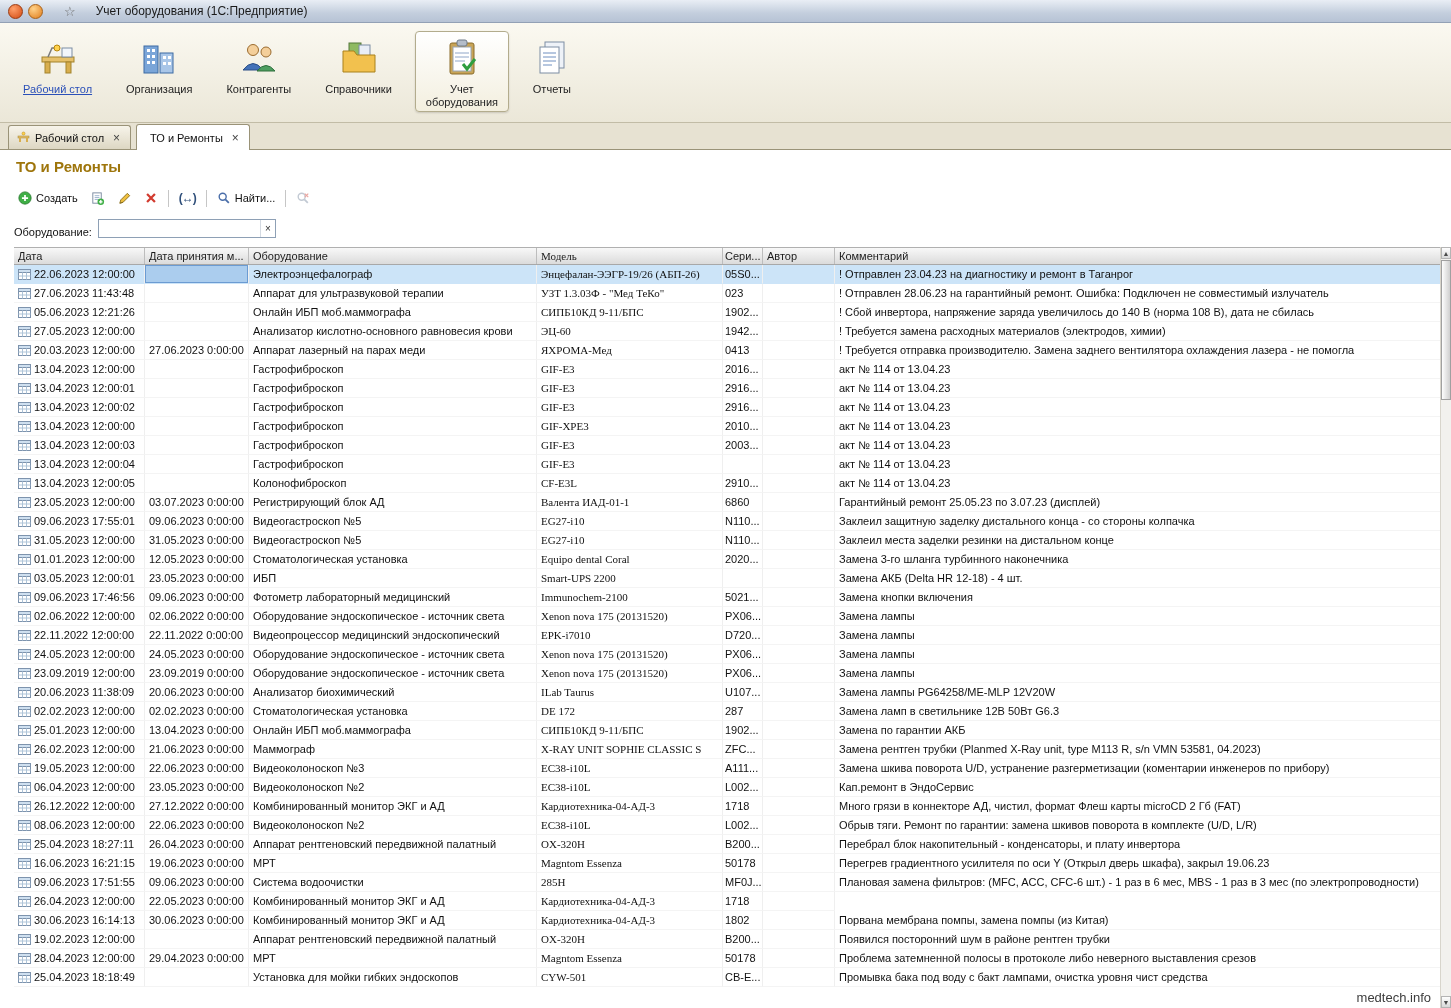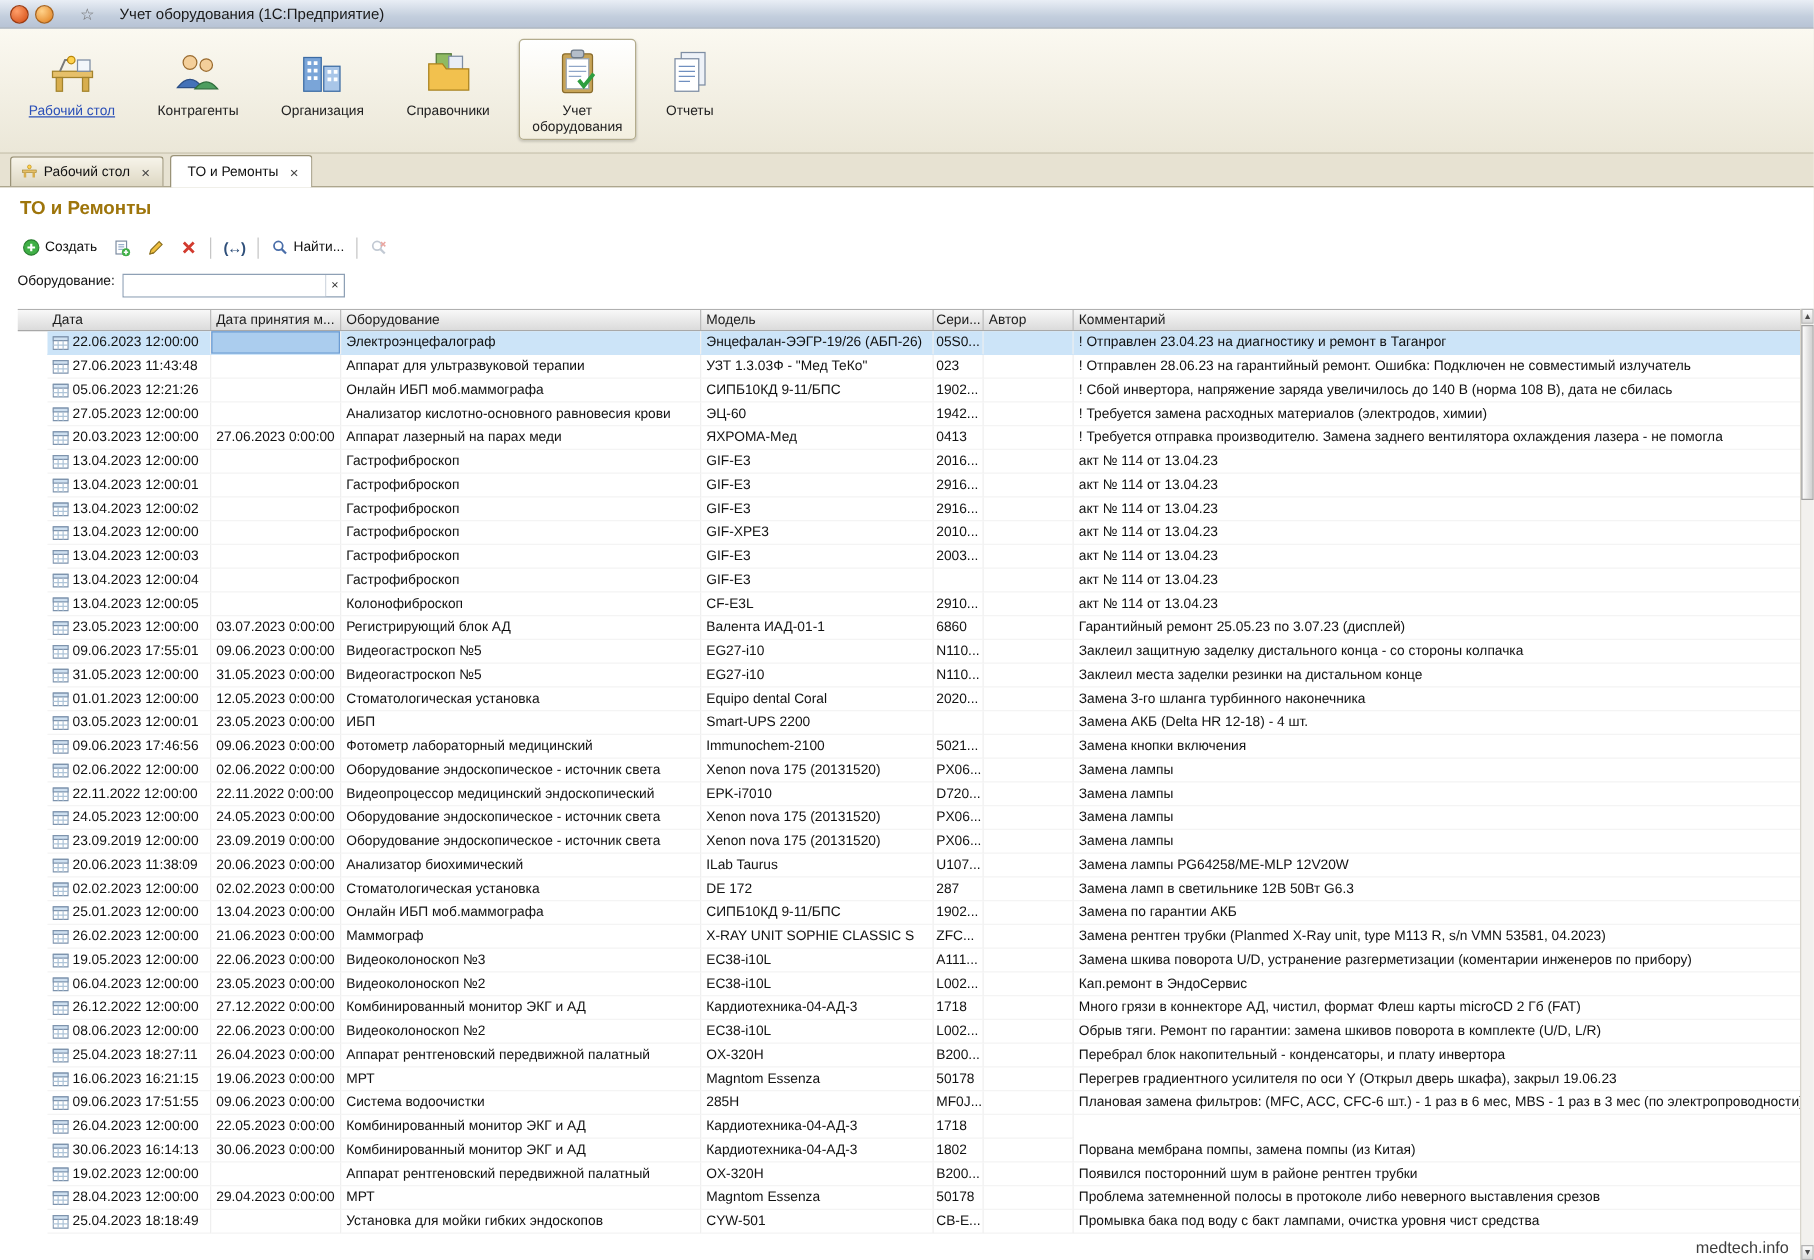--- a/index.html
+++ b/index.html
@@ -38,34 +38,34 @@
   .content { position:relative; background:#fff; height:858px; }
   .page-title { padding:8px 0 0 16px; color:#9e750b; font-weight:bold; font-size:15px; height:26px; }
 
   .toolbar { display:flex; align-items:center; margin:10px 0 0 12px; height:24px; }
   .tbtn { display:inline-flex; align-items:center; padding:3px 5px; border:1px solid transparent; border-radius:2px; cursor:pointer;justify-content:space-between; }
   .tbtn .b-label { margin-left:4px; }
   .tbtn.disabled { opacity:.45; }
   .tsep { width:1px; height:17px; background:#c6c6c6; margin:0 4px; }
   .period-glyph { font-weight:bold; color:#2f4f7a; letter-spacing:-1px; font-size:12px; }
 
-  .filter-row { display:flex; align-items:flex-start; margin:9px 0 16px 14px; height:19px; }
+  .filter-row { display:flex; align-items:flex-end; margin:9px 0 16px 14px; height:19px; }
   .filter-label { margin-right:6px; }
   .filter-box { width:178px; height:19px; border:1px solid #8ea0b5; background:#fff; display:flex; align-items:stretch; }
   .filter-box input { flex:1; border:none; outline:none; padding:0 3px; font:11px "Liberation Sans",sans-serif; }
   .filter-clear { width:15px; display:flex; align-items:center; justify-content:center; color:#333; border-left:1px solid #d4dae2; cursor:pointer; font-size:10px; }
 
   
   .table { position:absolute; left:14px; right:11px; top:97px; bottom:0; overflow:hidden; }
   .thead { display:flex; height:18px; background:linear-gradient(#f8f8f8,#dbdbdb); border-top:1px solid #b0b0b0; border-bottom:1px solid #a8a8a8; }
   .th { display:flex; align-items:center; padding:0 4px; border-right:1px solid #bdbdbd; white-space:nowrap; overflow:hidden; color:#1c1c1c; cursor:pointer; }
   .trow { display:flex; height:19px; cursor:pointer; }
   .td { display:flex; align-items:center; padding:0 4px; border-right:1px solid #efefef; border-bottom:1px solid #f4f4f4; white-space:nowrap; overflow:hidden; }
-  .c-date { width:131px;margin-left:24px; } .c-date2 { width:104px; } .c-equip { width:288px; }
-  .c-model { width:186px; } .c-serial { width:40px; padding:0 2px; } .c-author { width:72px; }
+  .c-date { width:131px; } .c-date2 { width:104px; } .c-equip { width:288px; }
+  .c-model { width:186px;font-family:Liberation Serif, serif; } .c-serial { width:40px; padding:0 2px; } .c-author { width:72px; }
   .c-comment { flex:1; border-right:none; }
   .trow.selected .td { background:#cce4f8; border-bottom-color:#cce4f8; }
   .trow.selected .td.focused { background:#abcdee; box-shadow:inset 0 0 0 1px #6b9bd2; }
   .row-icon { margin-right:3px; flex:0 0 auto; }
 
   
   .vscroll { position:absolute; right:0; top:97px; bottom:0; width:11px; background:#f2f1ee; border-left:1px solid #d8d5cc; }
   .varrow { position:absolute; left:0; right:0; height:12px; display:flex; align-items:center; justify-content:center;
     font-size:7px; color:#4a4a4a; background:linear-gradient(#fefefe,#d8d8d8); border:1px solid #b4b4b4; cursor:pointer; }
   .varrow.up { top:0; } .varrow.down { bottom:0; }
@@ -91,31 +91,20 @@
         <svg width="40" height="40" viewBox="0 0 40 40">
             <rect x="4" y="19" width="32" height="5" fill="#e6c06a" stroke="#a3832c"></rect>
             <rect x="7" y="24" width="5" height="11" fill="#d8ae4e" stroke="#a3832c"></rect>
             <rect x="28" y="24" width="5" height="11" fill="#d8ae4e" stroke="#a3832c"></rect>
             <rect x="24" y="10" width="10" height="9" fill="#f2f6fb" stroke="#7d8da3"></rect>
             <path d="M10 19 L14 10 h4" stroke="#7a7a7a" fill="none" stroke-width="1.5"></path>
             <circle cx="19" cy="10" r="3" fill="#ffd24d" stroke="#b8860b"></circle>
           </svg>
       </span>
       <span class="s-label">Рабочий стол</span>
-    </div>
-    <div class="section">
-      <span class="s-icon">
-        <svg width="40" height="40" viewBox="0 0 40 40">
-            <circle cx="14" cy="12" r="5.5" fill="#f4cf9a" stroke="#9a6b2f"></circle>
-            <path d="M4 32 q10 -13 20 0 z" fill="#4472b8" stroke="#2c4f86"></path>
-            <circle cx="27" cy="14" r="5" fill="#f4cf9a" stroke="#9a6b2f"></circle>
-            <path d="M18 33 q9 -11 18 0 z" fill="#4e9e5f" stroke="#2f6e3c"></path>
-          </svg>
-      </span>
-      <span class="s-label">Контрагенты</span>
     </div>
     <div class="section">
       <span class="s-icon">
         <svg width="40" height="40" viewBox="0 0 40 40">
             <rect x="5" y="8" width="14" height="27" fill="#7aa5d8" stroke="#3c6ba3"></rect>
             <rect x="21" y="15" width="13" height="20" fill="#a9c6e8" stroke="#3c6ba3"></rect>
             <g fill="#ffffff">
               <rect x="8" y="11" width="3" height="3"></rect>
               <rect x="13" y="11" width="3" height="3"></rect>
               <rect x="8" y="17" width="3" height="3"></rect>
@@ -127,20 +116,31 @@
               <rect x="24" y="24" width="3" height="3"></rect>
               <rect x="29" y="24" width="3" height="3"></rect>
             </g>
           </svg>
       </span>
       <span class="s-label">Организация</span>
     </div>
     <div class="section">
       <span class="s-icon">
         <svg width="40" height="40" viewBox="0 0 40 40">
+            <circle cx="14" cy="12" r="5.5" fill="#f4cf9a" stroke="#9a6b2f"></circle>
+            <path d="M4 32 q10 -13 20 0 z" fill="#4472b8" stroke="#2c4f86"></path>
+            <circle cx="27" cy="14" r="5" fill="#f4cf9a" stroke="#9a6b2f"></circle>
+            <path d="M18 33 q9 -11 18 0 z" fill="#4e9e5f" stroke="#2f6e3c"></path>
+          </svg>
+      </span>
+      <span class="s-label">Контрагенты</span>
+    </div>
+    <div class="section">
+      <span class="s-icon">
+        <svg width="40" height="40" viewBox="0 0 40 40">
             <rect x="10" y="5" width="12" height="16" fill="#8fba62" stroke="#54783a"></rect>
             <rect x="20" y="7" width="11" height="14" fill="#e9eef6" stroke="#7d8da3"></rect>
             <path d="M4 13 h11 l3 4 h18 v17 h-32 z" fill="#f2c14e" stroke="#a9811c"></path>
           </svg>
       </span>
       <span class="s-label">Справочники</span>
     </div>
     <div class="section active">
       <span class="s-icon">
         <svg width="40" height="40" viewBox="0 0 40 40">

